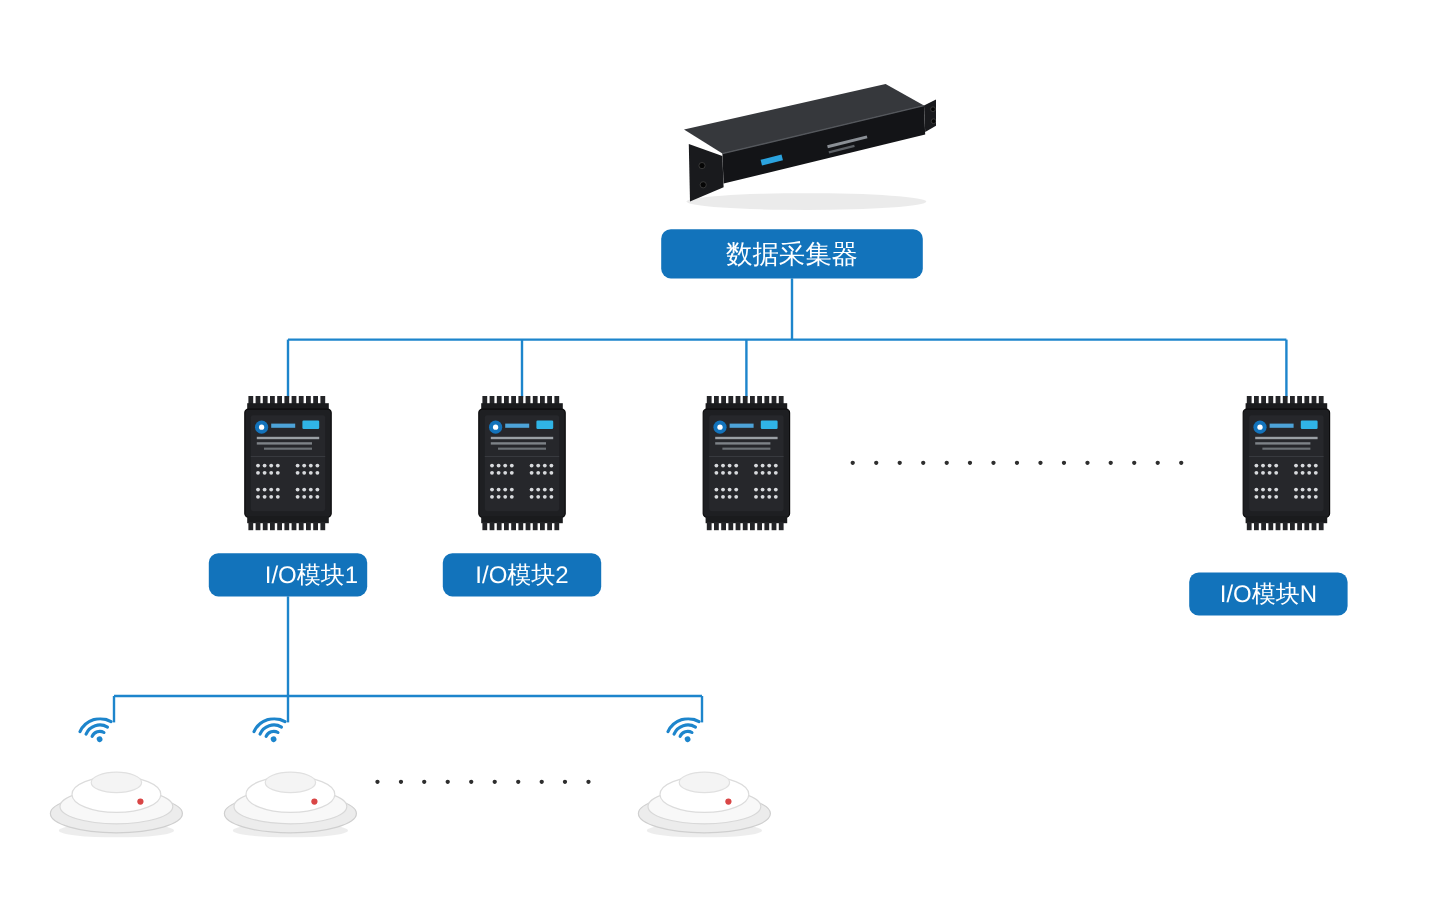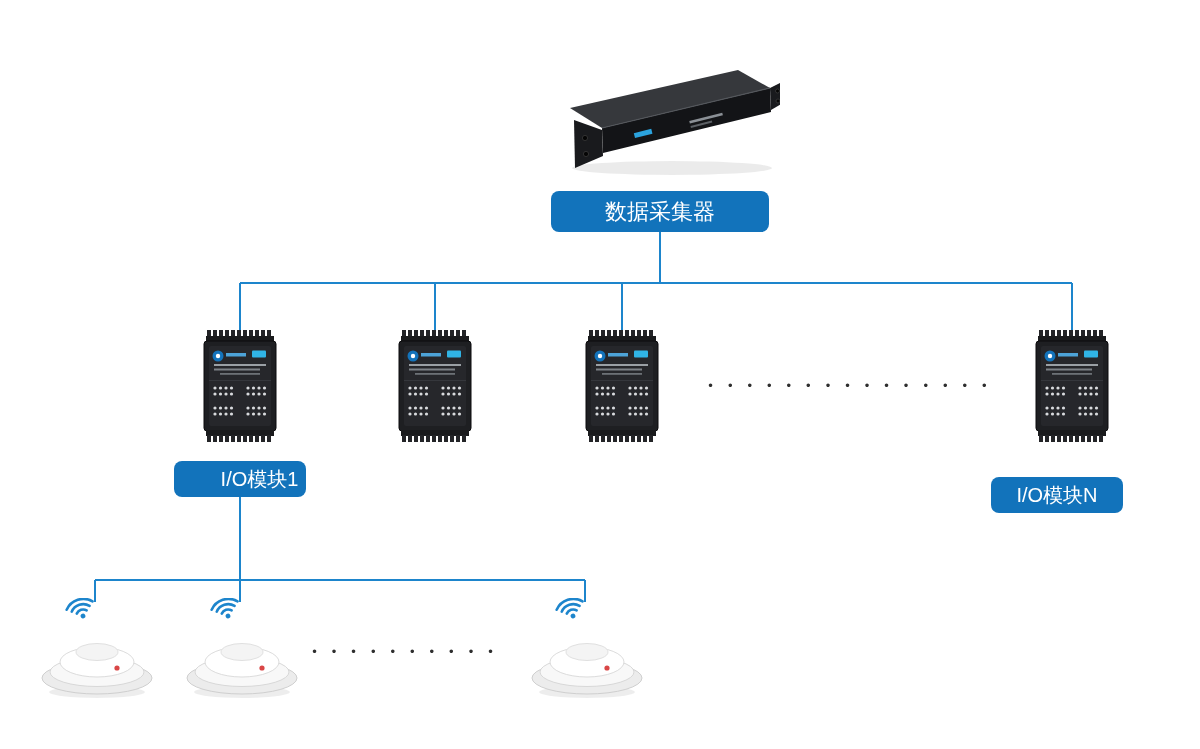--- a/index.html
+++ b/index.html
@@ -153,20 +153,21 @@
   </div>
   <div class="device iomod im4">
     <svg width="76" height="112" viewBox="0 0 76 112">
         <use href="#sym-io-module"></use>
       </svg>
   </div>
 
   <div class="dots mods">•••••••••••••••</div>
 
   <div class="pill module mp1">I/O模块1</div>
+  <div class="pill module mp2">I/O模块2</div>
   <div class="pill module mp4">I/O模块N</div>
 
   <div class="device detector dt1">
     <svg width="120" height="100" viewBox="0 0 120 100">
       <g class="wifi" transform="translate(48 18) rotate(-18)">
           <use href="#sym-wifi"></use>
         </g>
       <g transform="translate(0 14)">
           <use href="#sym-detector-body"></use>
         </g>

